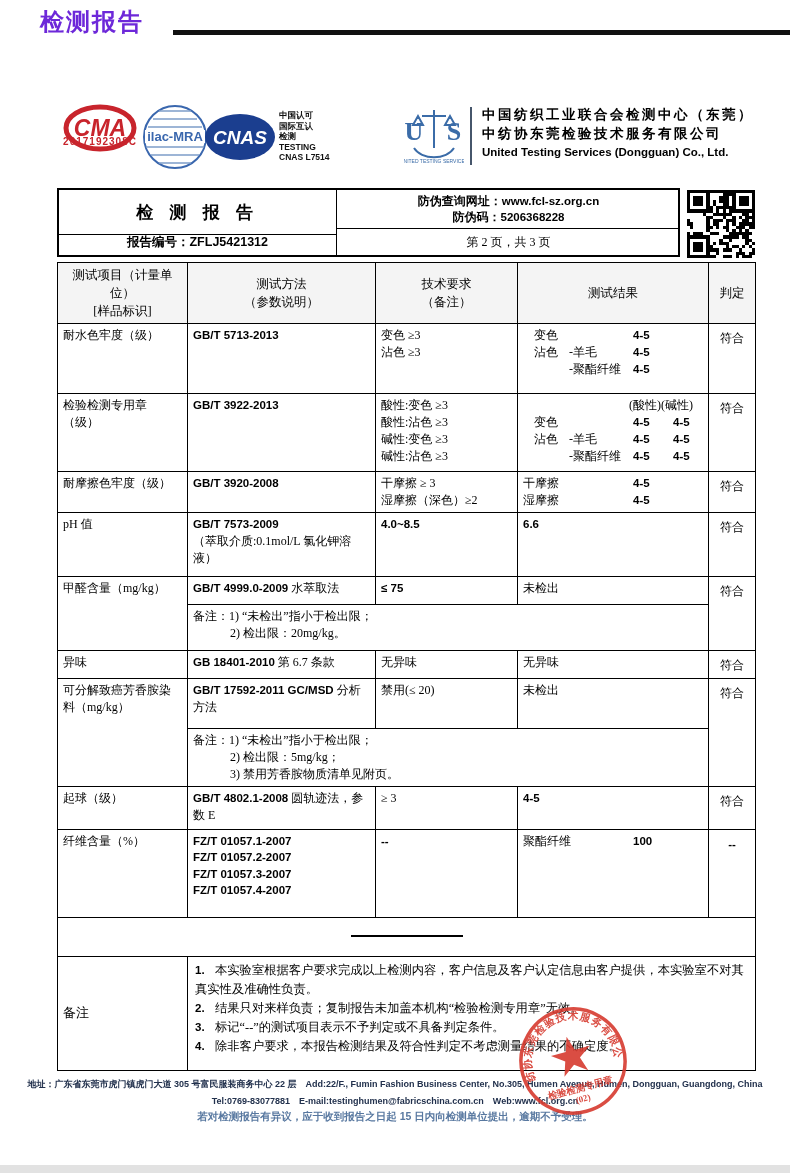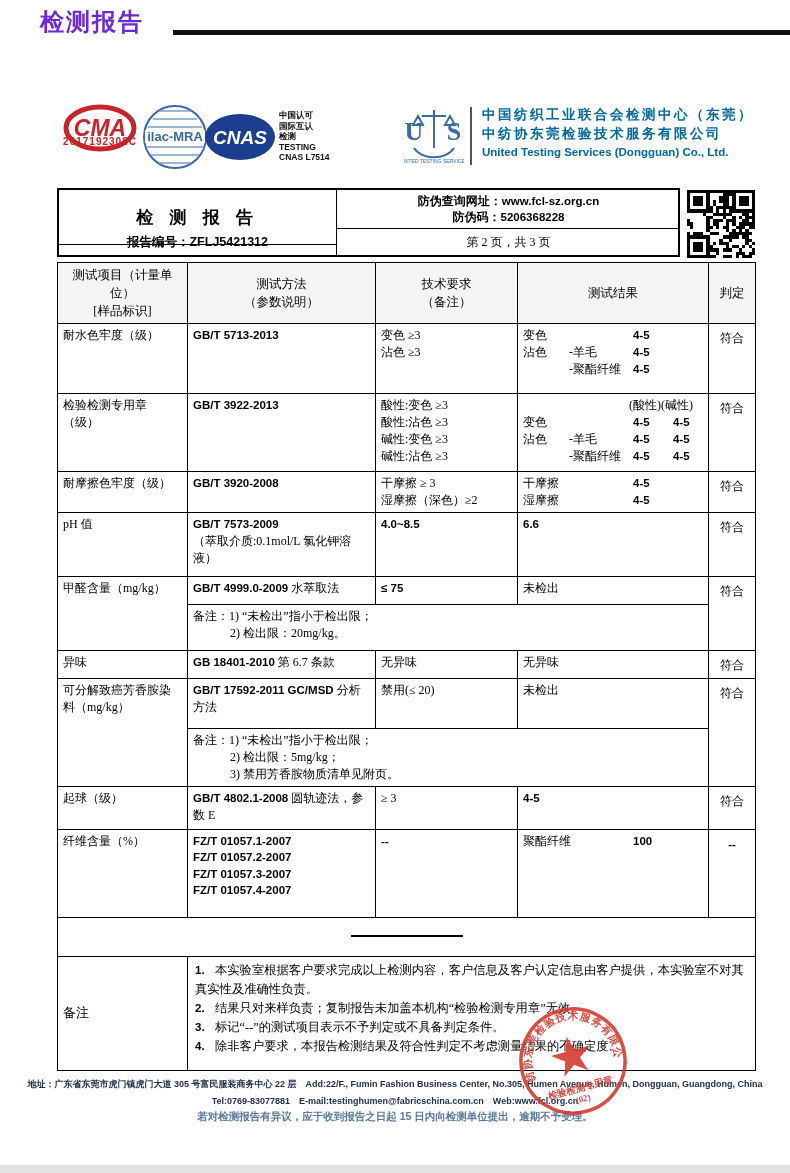--- a/index.html
+++ b/index.html
@@ -12,46 +12,46 @@
              font-family:"Liberation Sans",sans-serif;letter-spacing:2px;color:#6d28d9;}
   .title-rule{position:absolute;left:173px;top:30px;width:617px;height:5px;background:#111;}
 
   
   .logo{position:absolute;}
   .cma-reg{position:absolute;left:57px;top:136px;width:86px;text-align:center;color:#c8242c;
            font-family:"Liberation Sans",sans-serif;font-weight:700;font-size:10px;letter-spacing:1px;}
   .acc-block{position:absolute;left:279px;top:110px;font-family:"Liberation Sans",sans-serif;
              font-weight:700;font-size:8.5px;line-height:10.5px;color:#111;}
   .org-divider{position:absolute;left:470px;top:107px;width:2px;height:58px;background:#3f activated5a7a;background:#46566b;}
-  .org-block{position:absolute;left:482px;top:105px;color:#0369a1;}
+  .org-block{position:absolute;left:482px;top:105px;color:#000000;}
   .org-cn{font-family:"Liberation Sans",sans-serif;font-weight:700;font-size:13.5px;
           letter-spacing:2.5px;line-height:19px;white-space:nowrap;}
   .org-en{font-family:"Liberation Sans",sans-serif;font-weight:700;font-size:11.5px;line-height:19px;white-space:nowrap;}
 
   
   .rh{position:absolute;left:57px;top:188px;width:623px;height:69px;border:2px solid #000;box-sizing:border-box;}
   .rh .cell{position:absolute;box-sizing:border-box;display:flex;align-items:center;justify-content:center;}
-  .rh .c-tl{left:0;top:0;width:278px;height:55px;border-right:1px solid #000;border-bottom:1px solid #000;
+  .rh .c-tl{left:0;top:0;width:278px;height:45px;border-right:1px solid #000;border-bottom:1px solid #000;
             font-size:17px;font-weight:700;letter-spacing:6px;}
   .rh .c-tr{left:278px;top:0;width:343px;height:39px;border-bottom:1px solid #000;flex-direction:column;
             font-size:12px;font-weight:700;line-height:16px;text-align:center;}
   .rh .c-bl{left:0;top:39px;width:278px;height:26px;border-right:1px solid #000;font-size:12.5px;font-weight:700;text-align:center;}
   .rh .c-br{left:278px;top:39px;width:343px;height:26px;font-size:12px;}
   .qr{position:absolute;left:687px;top:190px;width:68px;height:68px;display:grid;
       grid-template-columns:repeat(21,1fr);grid-template-rows:repeat(21,1fr);background:#fff;}
   .qr div.d{background:#000;}
 
   
   .tbl{position:absolute;left:57px;top:262px;width:698px;border-collapse:collapse;table-layout:fixed;
        font-size:12px;line-height:1.42;}
   .tbl th,.tbl td{border:1px solid #000;padding:3px 5px;vertical-align:top;box-sizing:border-box;}
   .tbl th{background:#f4f4f4;font-weight:400;vertical-align:middle;text-align:center;font-size:12.5px;line-height:18px;}
   .tbl td.verdict{text-align:center;padding-top:6px;}
   .rline{display:flex;}
-  .rc1{width:46px;flex:none;}
+  .rc1{width:46px;flex:none;text-align:center;}
   .rc2{width:64px;flex:none;}
   .rv{width:40px;flex:none;}
   .rl{width:110px;flex:none;}
   .res-head{text-align:right;padding-right:10px;}
   .note-ind{padding-left:37px;}
   .endcell{vertical-align:top;}
   .endline{width:112px;border-top:2px solid #000;margin:14px auto 0 auto;}
   .remlabel{vertical-align:middle !important;font-size:13px;}
   .remcell{font-size:12.3px;line-height:19px;padding:4px 7px !important;}
   .remark-item .num{display:inline-block;min-width:20px;font-family:"Liberation Sans",sans-serif;font-weight:700;font-size:11.5px;}

